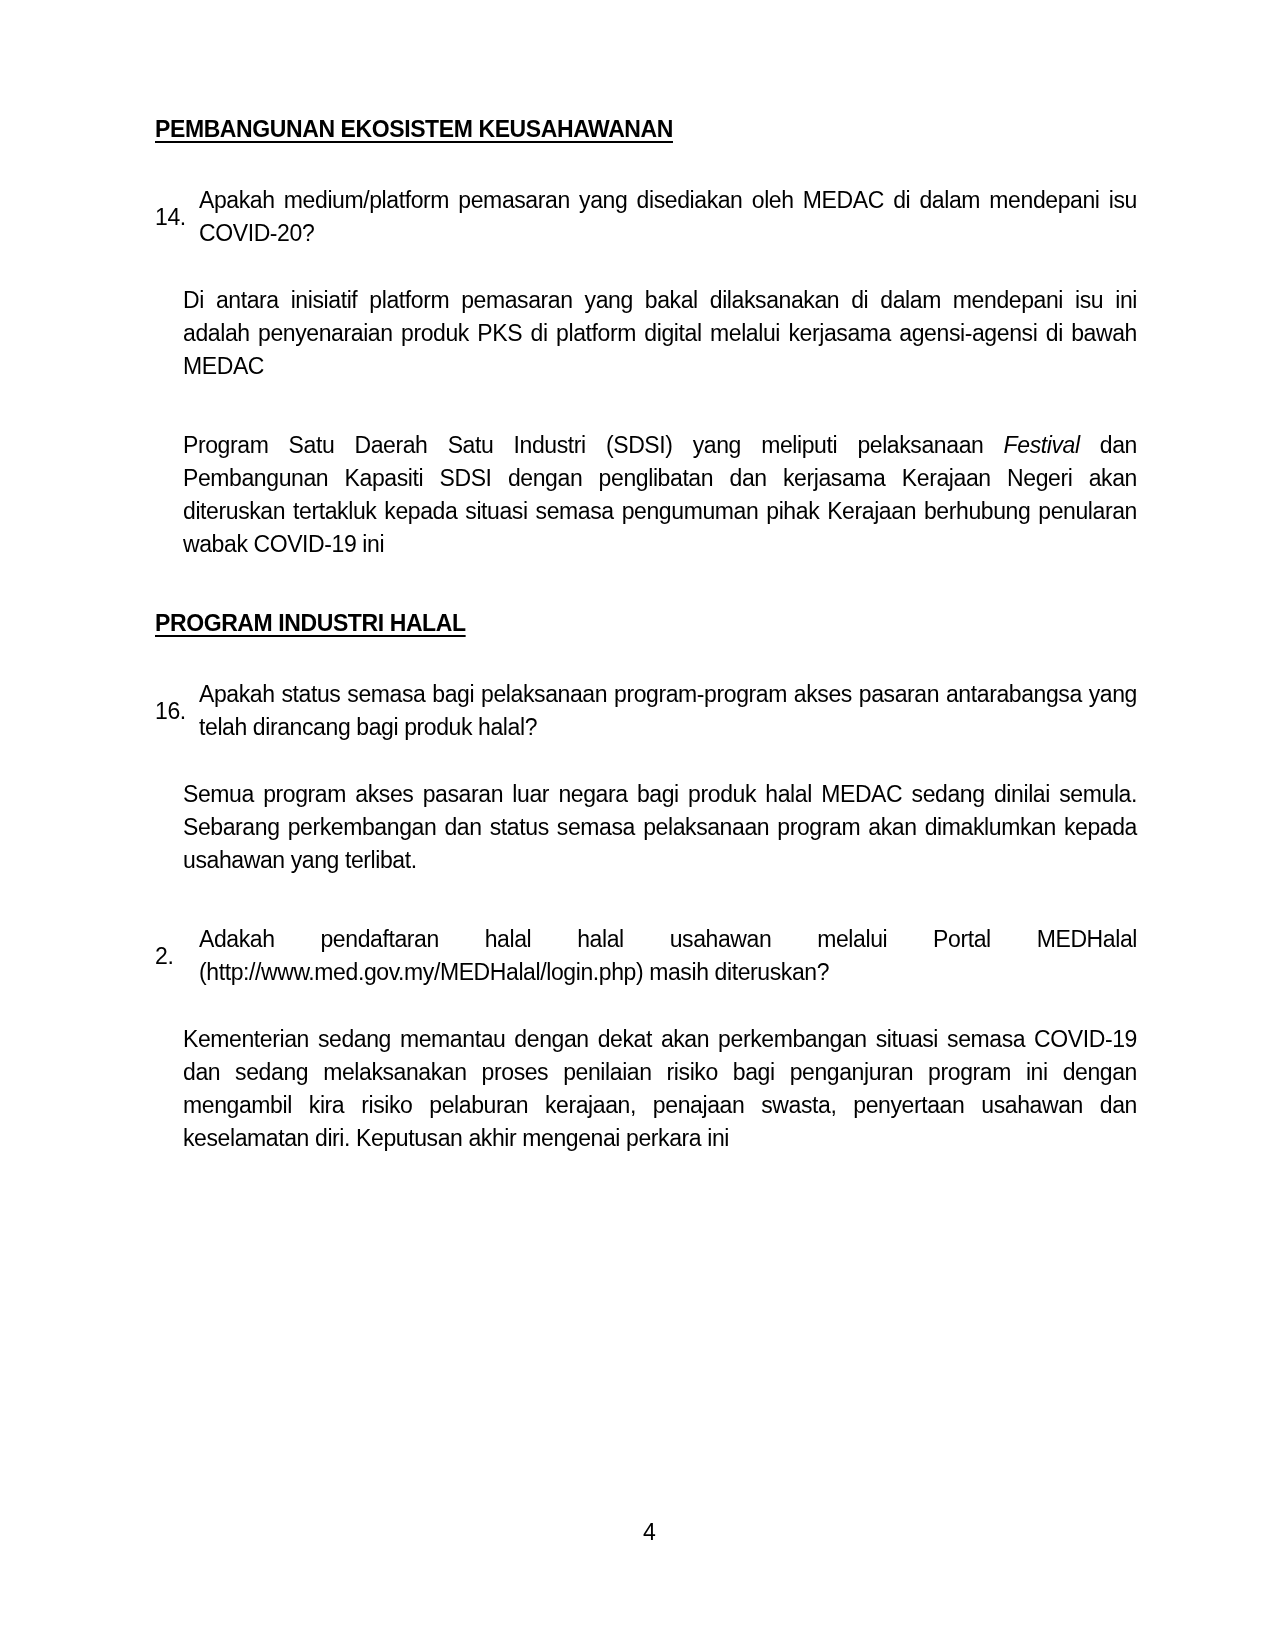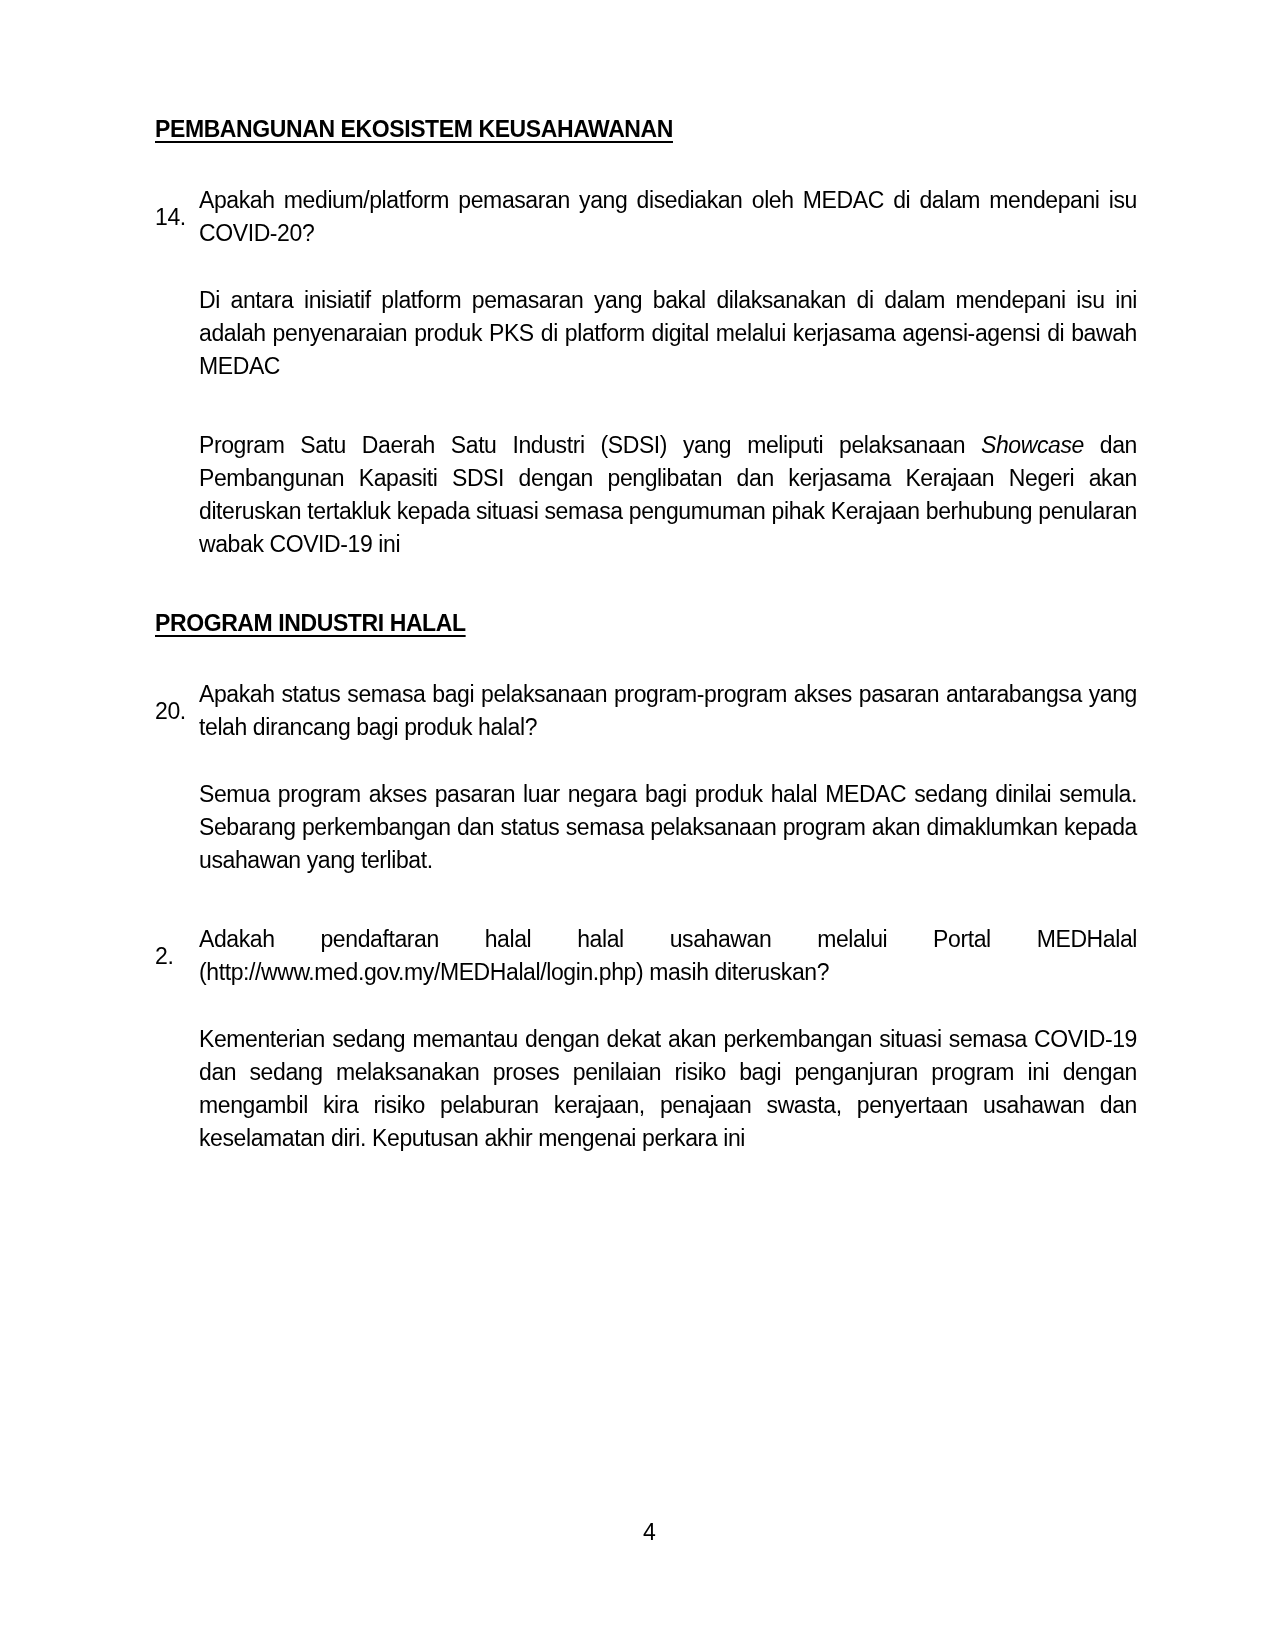--- a/index.html
+++ b/index.html
@@ -55,21 +55,21 @@
     flex: 0 0 44px;
     width: 44px;
   }
 
   .qtext {
     flex: 1 1 auto;
     text-align: justify;
   }
 
   .answer {
-    margin-left: 44px;
+    margin-left: 28px;
     text-align: justify;
     margin-bottom: 46px;
   }
 
   .faq-item:last-child .answer { margin-bottom: 0; }
 
   .italic { font-style: italic; }
 
   .page-number {
     position: absolute;
@@ -89,28 +89,28 @@
 
   <div class="faq-item">
     <div class="question">
       <span class="qnum">14.</span>
       <div class="qtext">Apakah medium/platform pemasaran yang disediakan oleh MEDAC di dalam mendepani isu COVID-20?</div>
     </div>
     <div class="answer">Di antara inisiatif platform pemasaran yang bakal dilaksanakan di dalam mendepani isu ini adalah penyenaraian produk PKS di platform digital melalui kerjasama agensi-agensi di bawah MEDAC</div>
   </div>
 
   <div class="faq-item">
-    <div class="answer">Program Satu Daerah Satu Industri (SDSI) yang meliputi pelaksanaan <span class="italic">Showcase</span> dan Pembangunan Kapasiti SDSI dengan penglibatan dan kerjasama Kerajaan Negeri akan diteruskan tertakluk kepada situasi semasa pengumuman pihak Kerajaan berhubung penularan wabak COVID-19 ini</div>
+    <div class="answer">Program Satu Daerah Satu Industri (SDSI) yang meliputi pelaksanaan <span class="italic">Festival</span> dan Pembangunan Kapasiti SDSI dengan penglibatan dan kerjasama Kerajaan Negeri akan diteruskan tertakluk kepada situasi semasa pengumuman pihak Kerajaan berhubung penularan wabak COVID-19 ini</div>
   </div>
 
   <div class="section-heading">PROGRAM INDUSTRI HALAL</div>
 
   <div class="faq-item">
     <div class="question">
-      <span class="qnum">20.</span>
+      <span class="qnum">16.</span>
       <div class="qtext">Apakah status semasa bagi pelaksanaan program-program akses pasaran antarabangsa yang telah dirancang bagi produk halal?</div>
     </div>
     <div class="answer">Semua program akses pasaran luar negara bagi produk halal MEDAC sedang dinilai semula. Sebarang perkembangan dan status semasa pelaksanaan program akan dimaklumkan kepada usahawan yang terlibat.</div>
   </div>
 
   <div class="faq-item">
     <div class="question">
       <span class="qnum">2.</span>
       <div class="qtext">Adakah pendaftaran halal halal usahawan melalui Portal MEDHalal (http://www.med.gov.my/MEDHalal/login.php) masih diteruskan?</div>
     </div>

